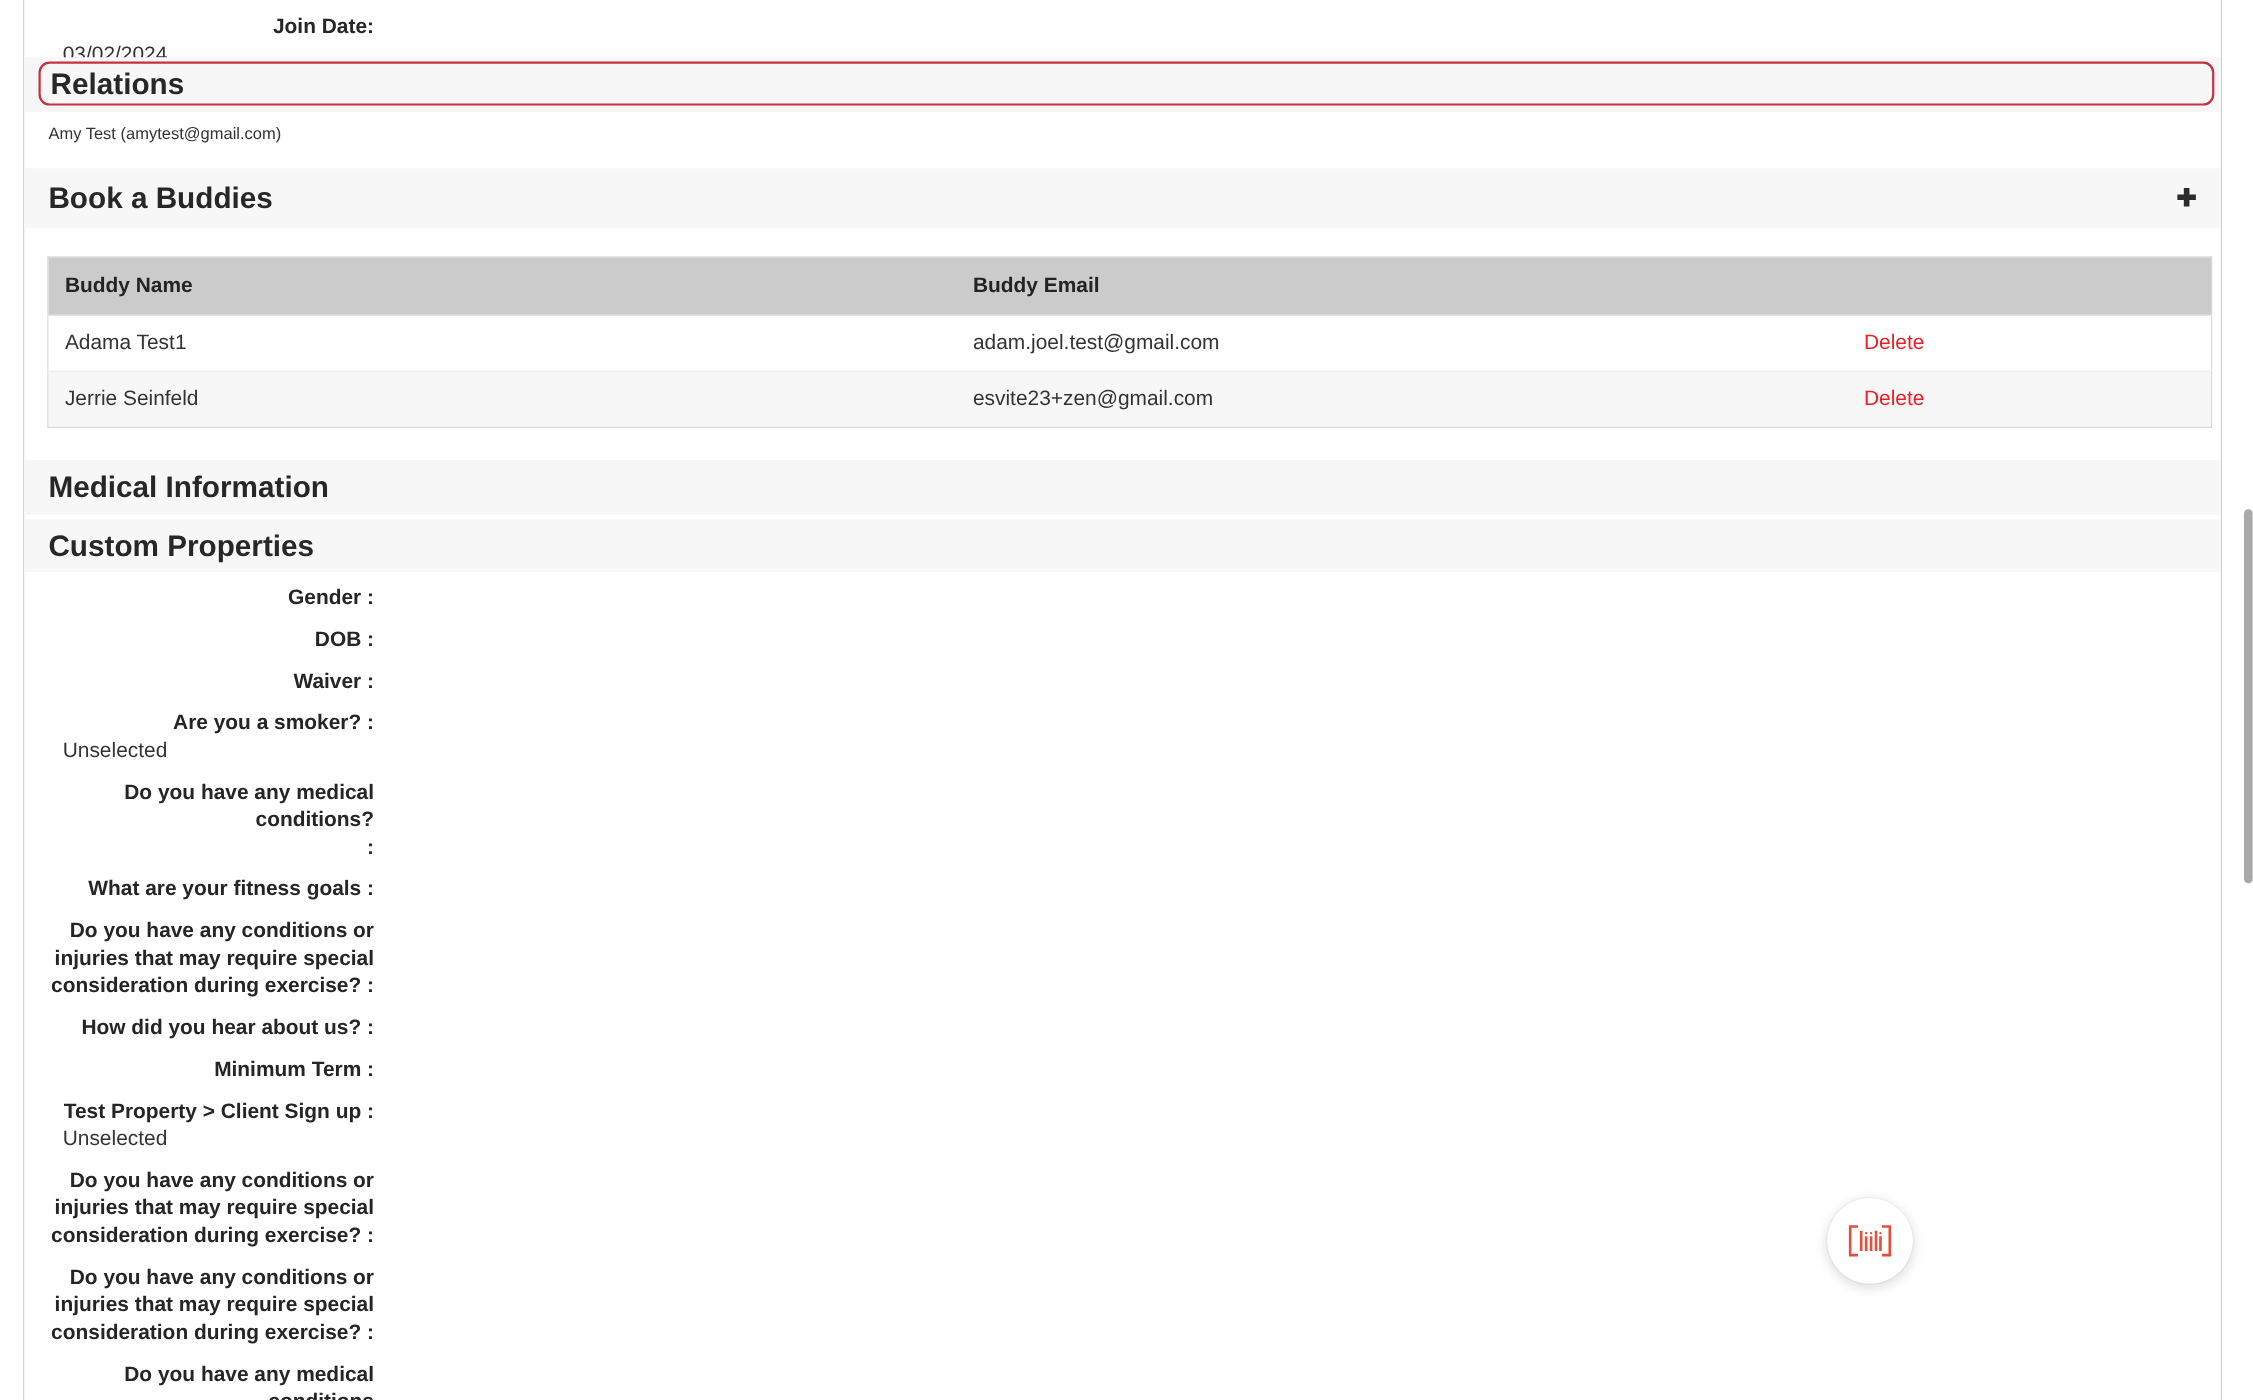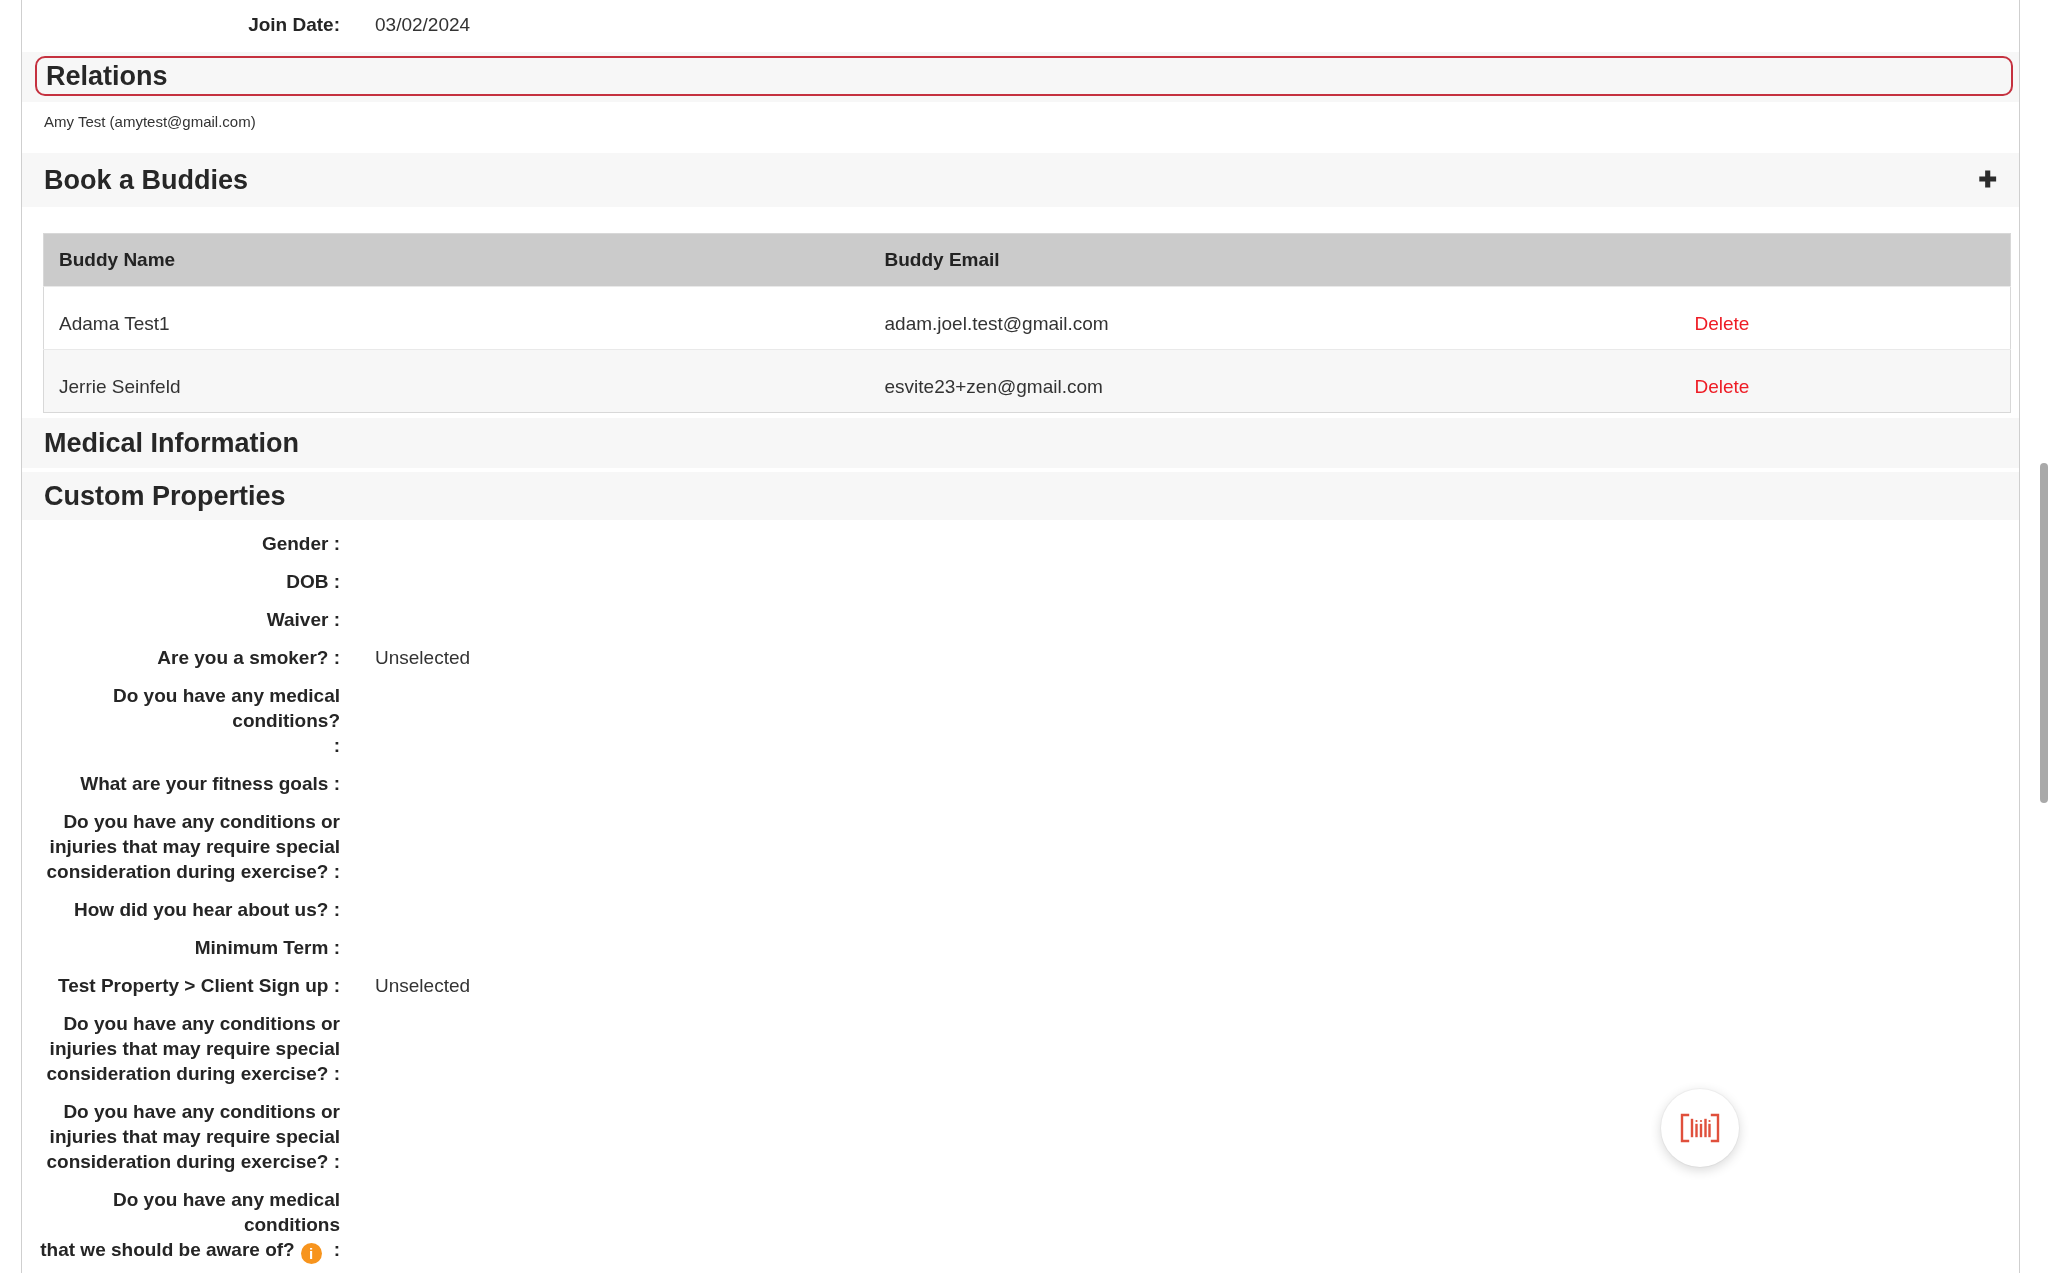--- a/index.html
+++ b/index.html
@@ -9,21 +9,21 @@
     font-family:"Liberation Sans", sans-serif;
   }
   .vline{position:absolute;top:0;width:1px;height:1273px;background:#cfcfcf;}
   .vline.left{left:21px;}
   .vline.right{left:2019px;}
   .scroll-thumb{position:absolute;left:2040px;top:463px;width:8px;height:340px;
     background:#a9a9a9;border-radius:4px;}
   .content{position:absolute;left:22px;top:0;width:1997px;height:1273px;}
 
   
-  .field-row{display:flex;align-items:flex-start;}
+  .field-row{display:flex;align-items:flex-start;flex-direction:column;}
   .field-label{width:318px;text-align:right;font-weight:bold;font-size:19px;
     line-height:25px;color:#252525;}
   .field-value{margin-left:35px;font-size:19px;line-height:25px;color:#333;}
   .txt{white-space:pre-line;}
 
   .join-row{position:absolute;top:12px;left:0;right:0;}
 
   .band{position:absolute;left:0;width:1997px;background:#f7f7f7;}
   .section-title{font-size:27px;font-weight:bold;color:#272727;letter-spacing:0;}
 
@@ -36,21 +36,21 @@
 
   .buddies-band{top:153px;height:54px;display:flex;align-items:center;
     justify-content:space-between;box-sizing:border-box;padding:0 22px;gap:38px;}
   .add-btn{font-size:22px;color:#2c2c2c;cursor:pointer;line-height:1;font-weight:bold;}
 
   .buddy-table{position:absolute;top:233px;left:21px;width:1968px;
     border-collapse:collapse;table-layout:fixed;font-size:19px;
     border:1px solid #d8d8d8;}
   .buddy-table th{background:#cbcbcb;height:52px;text-align:left;
     padding:0 0 0 15px;font-size:19px;color:#232323;font-weight:bold;}
-  .buddy-table td{height:50px;padding:12px 0 0 15px;color:#333;
+  .buddy-table td{height:50px;padding:0 0 0 15px;color:#333;
     border-top:1px solid #e9e9e9;}
   .buddy-table tbody tr:nth-child(even){background:#f7f7f7;}
   .delete-link{color:#ee1c25;cursor:pointer;text-decoration:none;}
 
   .medical-band{top:418px;height:50px;display:flex;align-items:center;padding-left:22px;box-sizing:border-box;}
   .custom-band{top:472px;height:48px;display:flex;align-items:center;padding-left:22px;box-sizing:border-box;}
 
   .cp-rows{position:absolute;top:531px;left:0;right:0;}
   .cp-row{margin-bottom:13px;}
   .info-icon{display:inline-block;width:21px;height:21px;border-radius:50%;

